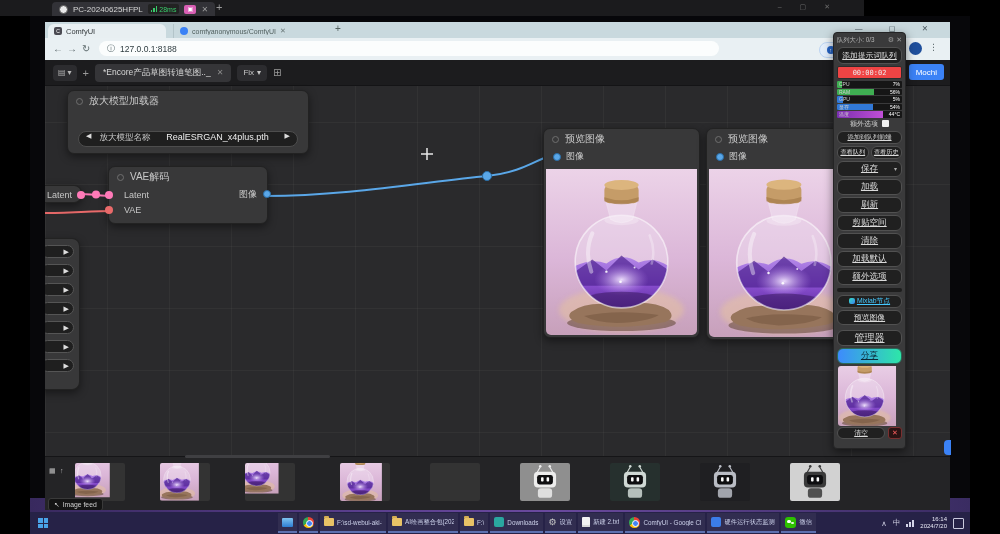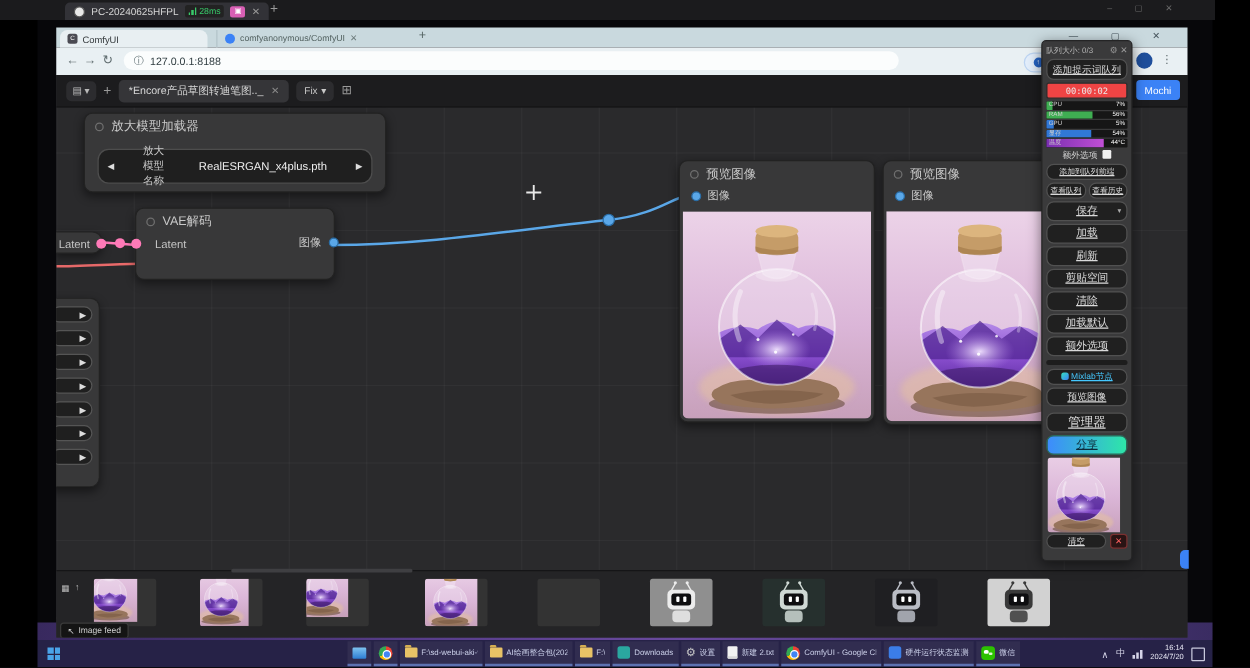--- a/index.html
+++ b/index.html
@@ -1,21 +1,21 @@
 <!DOCTYPE html>
 <html><head>
 <meta charset="utf-8">
 <style>
   html,body{margin:0;padding:0;background:#000;}
   .stage{position:relative;width:1000px;height:534px;background:#000;overflow:hidden;
          font-family:"Liberation Sans","DejaVu Sans",sans-serif;-webkit-font-smoothing:antialiased;}
   .a{position:absolute;}
 
   
-  .rd-bar{left:0;top:0;width:972px;height:16px;background:#1b1b1d;}
+  .rd-bar{left:0;top:0;width:864px;height:16px;background:#1b1b1d;}
   .rd-tab{position:absolute;left:52px;top:2px;height:14px;background:#323237;border-radius:4px 4px 0 0;
           display:flex;align-items:center;gap:5px;padding:0 7px;}
   .rd-logo{width:9px;height:9px;border-radius:50%;background:#e8e8e8;border:1px solid #555;box-sizing:border-box;}
   .rd-title{font-size:8px;color:#d6d6d6;}
   .rd-lat{display:flex;align-items:center;gap:2px;font-size:7px;color:#38c96a;background:#222;border-radius:2px;padding:0 3px;height:10px;}
   .rd-bars{display:inline-flex;align-items:flex-end;gap:1px;height:6px;}
   .rd-bars i{display:block;width:1.5px;background:#38c96a;}
   .rd-screen{width:12px;height:9px;background:#d85fb4;border-radius:2px;color:#fff;font-size:6px;line-height:9px;text-align:center;}
   .rd-x{font-size:8px;color:#9a9a9a;}
   .rd-plus{position:absolute;left:216px;top:1px;color:#9a9a9a;font-size:11px;}
@@ -70,22 +70,22 @@
   
   .node{position:absolute;background:#383839;border:1px solid #222;border-radius:7px;box-shadow:0 3px 8px rgba(0,0,0,.45);box-sizing:border-box;}
   .n-title{display:flex;align-items:center;gap:6px;height:20px;padding:0 8px;font-size:10px;color:#c9c9c9;}
   .n-dot{width:7px;height:7px;border-radius:50%;border:1.5px solid #6f6f6f;box-sizing:border-box;}
   .slot{position:relative;display:flex;align-items:center;gap:5px;height:15px;padding:0 9px;font-size:9px;color:#c6c6c6;}
   .slot.out{justify-content:flex-end;}
   .pdot{width:8px;height:8px;border-radius:50%;flex:none;}
   .pdot.edgeL{position:absolute;left:-4px;}
   .pdot.edgeR{position:absolute;right:-4px;}
   .pk{background:#ff7ab8;} .rd{background:#e96a6a;} .bl{background:#5aa7e8;border:1px solid #2a6ea8;box-sizing:border-box;} .gy{background:#9a9a9a;}
-  .widget{position:absolute;left:10px;right:10px;height:28px;background:#1f1f1f;border:1px solid #4d4d4d;border-radius:9px;
-          display:flex;align-items:center;padding:0 7px;box-sizing:border-box;color:#c9c9c9;font-size:8.5px;gap:23px;}
+  .widget{position:absolute;left:10px;right:10px;height:16px;background:#1f1f1f;border:1px solid #4d4d4d;border-radius:9px;
+          display:flex;align-items:flex-start;padding:0 7px;box-sizing:border-box;color:#c9c9c9;font-size:8.5px;gap:8px;}
   .widget .val{flex:1;text-align:center;color:#eee;font-size:9px;}
   .widget .arr{font-size:7px;color:#ddd;}
   .pv-img{position:absolute;left:2px;right:2px;bottom:2px;border-radius:0 0 5px 5px;overflow:hidden;}
   .pv-img svg{display:block;width:100%;height:100%;}
   .partial{border-radius:0 8px 8px 0;border-left:none;}
   .pwid{position:absolute;left:4px;right:5px;height:13px;background:#1f1f1f;border:1px solid #555;border-radius:7px;
         display:flex;align-items:center;justify-content:flex-end;padding:0 4px;box-sizing:border-box;color:#ddd;font-size:7px;}
 
   
   .sb{left:833px;top:32px;width:73px;height:417px;background:#3a3a3b;border:1px solid #242425;border-radius:4px;
@@ -364,20 +364,24 @@
       <div class="n-title">
         <span class="n-dot"></span>
         <span>VAE解码</span>
       </div>
       <div class="slot">
         <span class="pdot pk edgeL"></span>
         <span style="margin-left:6px">Latent</span>
         <span class="pdot bl edgeR" style="top:3px"></span>
         <span style="position:absolute;right:10px;color:#c6c6c6">图像</span>
       </div>
+      <div class="slot">
+        <span class="pdot rd edgeL"></span>
+        <span style="margin-left:6px">VAE</span>
+      </div>
     </div>
 
     <div class="node" style="left:498px;top:68px;width:157px;height:210px;">
       <div class="n-title">
         <span class="n-dot"></span>
         <span>预览图像</span>
       </div>
       <div class="slot">
         <span class="pdot bl"></span>
         <span>图像</span>

